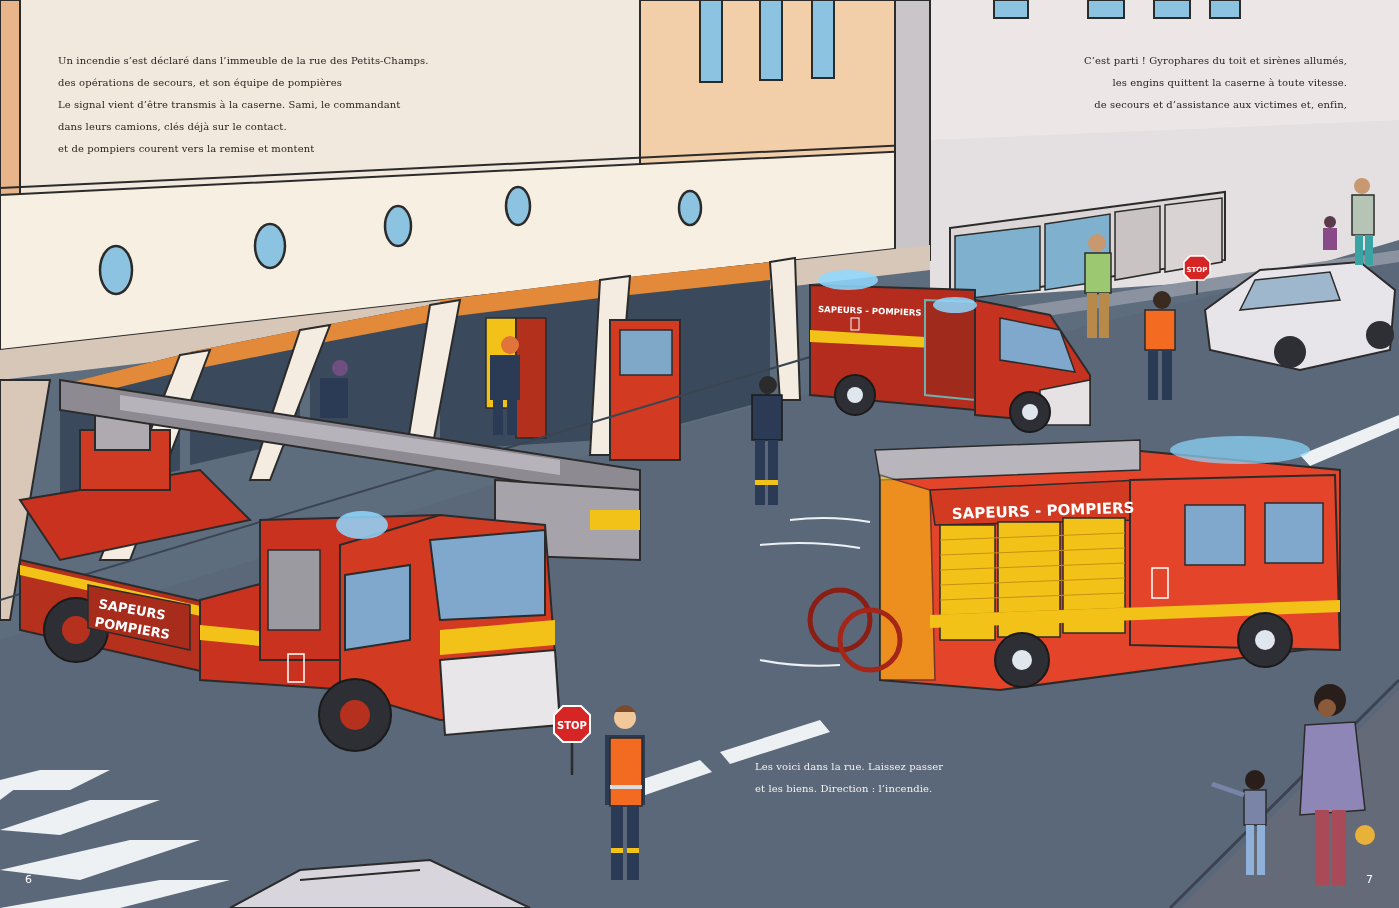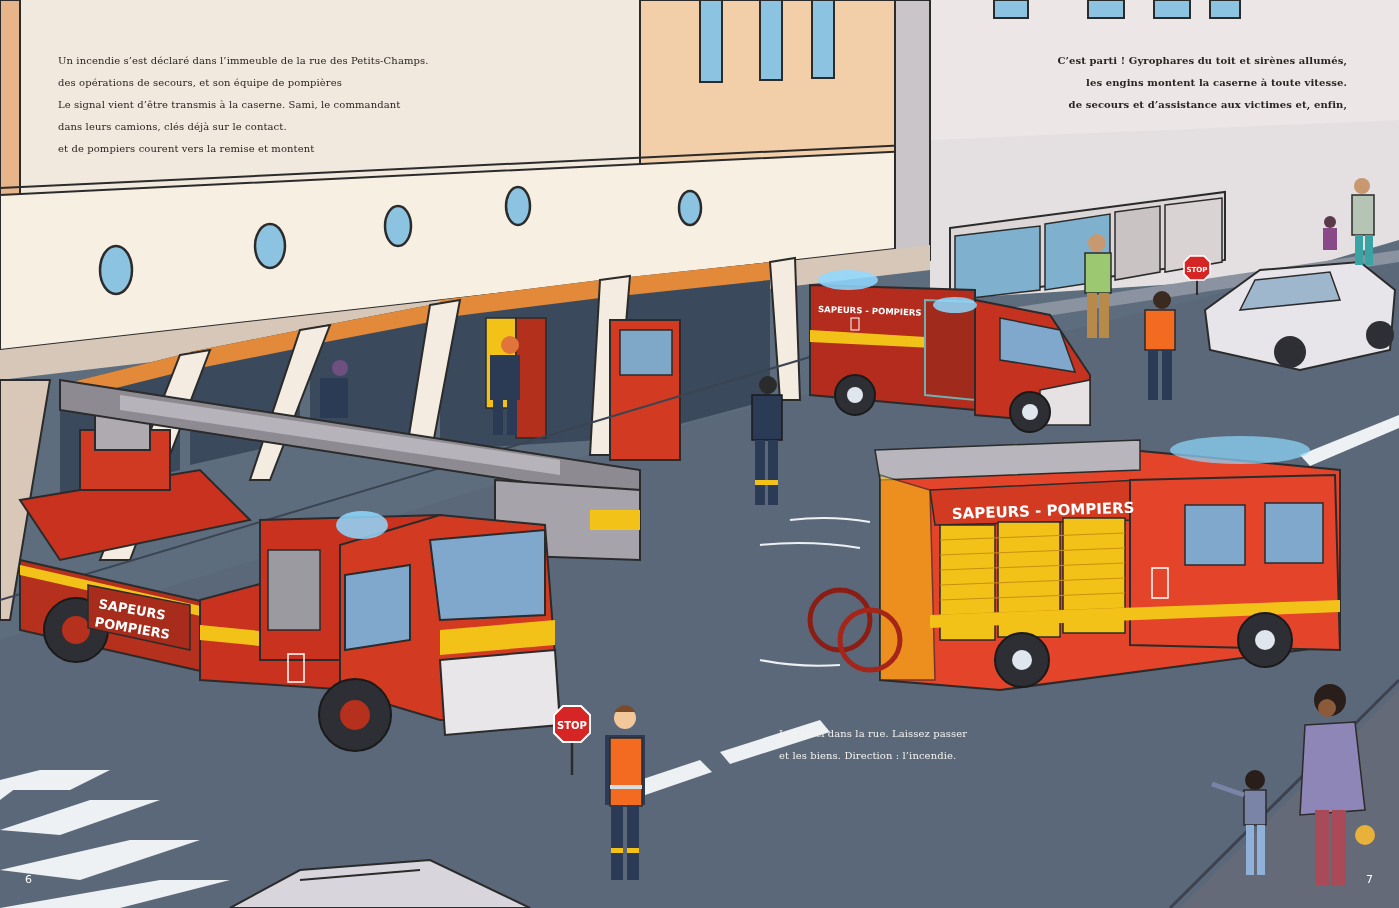--- a/index.html
+++ b/index.html
@@ -3,22 +3,22 @@
   <meta charset="utf-8">
   <style>
     * { box-sizing: border-box; margin: 0; padding: 0; }
     html, body { width: 1399px; height: 908px; overflow: hidden; background: #5b6b7c; }
     .spread { position: relative; width: 1399px; height: 908px; overflow: hidden; font-family: "DejaVu Serif", serif; }
     svg.scene { position: absolute; left: 0; top: 0; width: 1399px; height: 908px; }
 
     .text-block { position: absolute; font-size: 10px; line-height: 22px; letter-spacing: 0.1px; }
     .text-block .line { display: block; white-space: nowrap; }
     .tb-left { left: 58px; top: 50px; color: #2a2522; }
-    .tb-right { right: 52px; top: 50px; color: #2a2522; text-align: right; font-weight: bold; }
-    .tb-street { left: 755px; top: 723px; color: #f4f2ee; margin-left: 24px; }
+    .tb-right { right: 52px; top: 50px; color: #2a2522; text-align: right; }
+    .tb-street { left: 755px; top: 756px; color: #f4f2ee; }
     .tb-street .gap { height: 22px; display: block; }
 
     .folio { position: absolute; font-family: "DejaVu Sans", sans-serif; font-size: 11px; color: #ffffff; }
     .folio-left { left: 25px; top: 873px; }
     .folio-right { left: 1366px; top: 873px; }
 
     .label-svg { font-family: "DejaVu Sans", sans-serif; font-weight: bold; fill: #ffffff; }
     .stop-text { font-family: "DejaVu Sans", sans-serif; font-weight: bold; fill: #ffffff; }
   </style>
 </head>
@@ -281,21 +281,21 @@
   <div class="text-block tb-left">
     <span class="line">Un incendie s’est déclaré dans l’immeuble de la rue des Petits-Champs.</span>
     <span class="line">des opérations de secours, et son équipe de pompières</span>
     <span class="line">Le signal vient d’être transmis à la caserne. Sami, le commandant</span>
     <span class="line">dans leurs camions, clés déjà sur le contact.</span>
     <span class="line">et de pompiers courent vers la remise et montent</span>
   </div>
 
   <div class="text-block tb-right">
     <span class="line">C’est parti ! Gyrophares du toit et sirènes allumés,</span>
-    <span class="line">les engins montent la caserne à toute vitesse.</span>
+    <span class="line">les engins quittent la caserne à toute vitesse.</span>
     <span class="line">de secours et d’assistance aux victimes et, enfin,</span>
   </div>
 
   <div class="text-block tb-street">
     <span class="line">Les voici dans la rue. Laissez passer</span>
     <span class="line">et les biens. Direction : l’incendie.</span>
     <span class="gap"></span>
   </div>
 
   <div class="folio folio-left">6</div>

